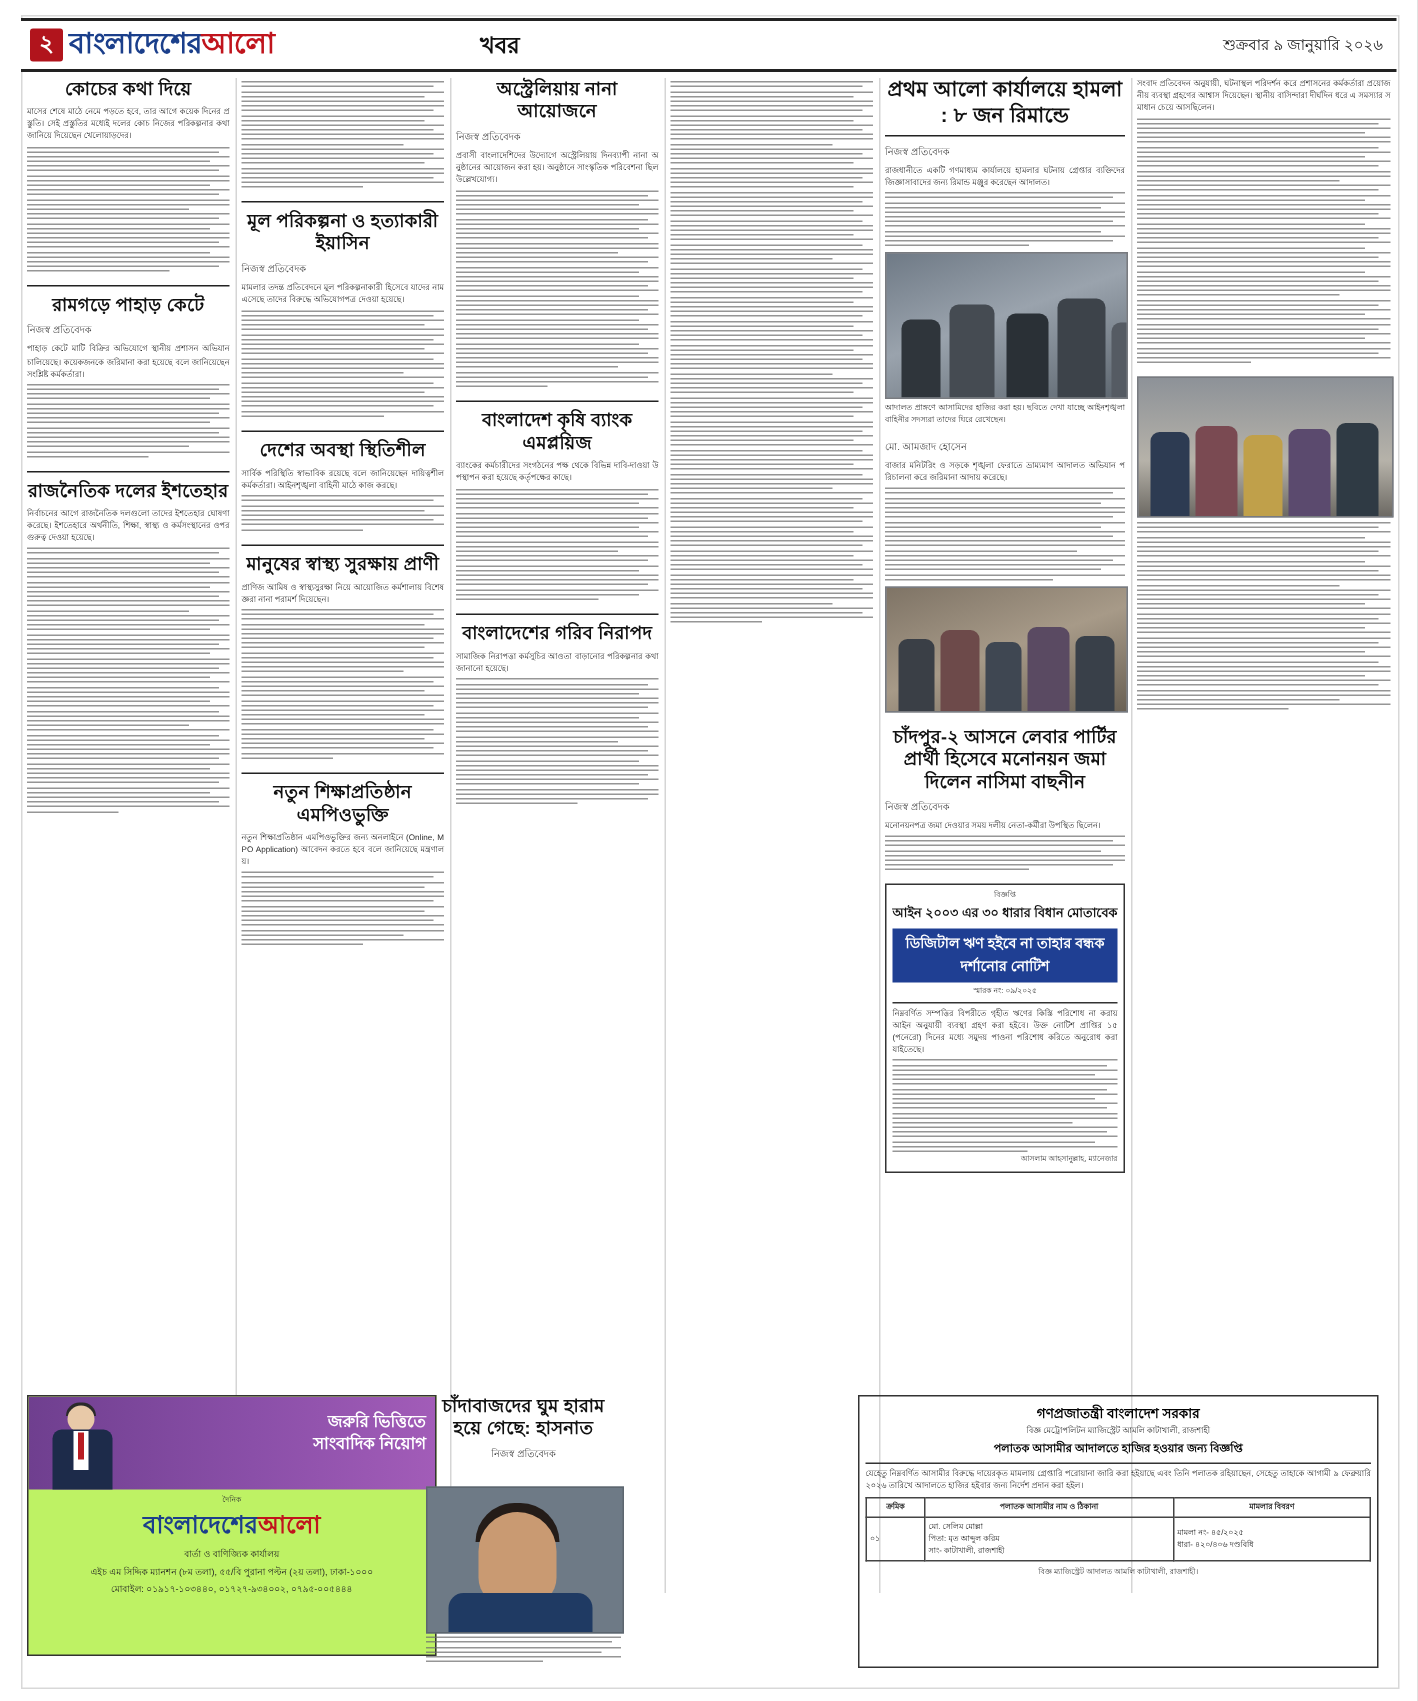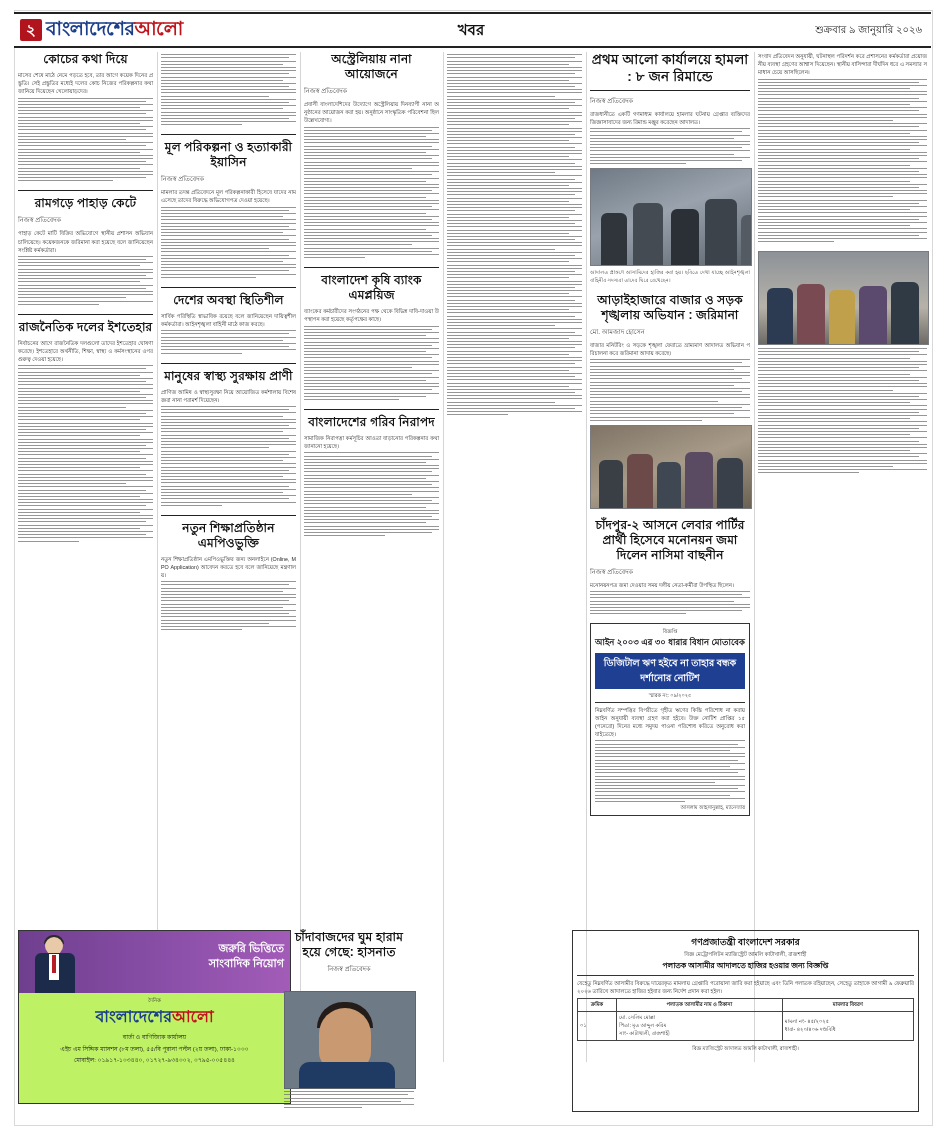--- a/index.html
+++ b/index.html
@@ -19,21 +19,21 @@
     border-top:2px solid #222;border-bottom:2px solid #222;background:#fff;
     display:flex;align-items:center;
   }
   .logo-box{display:flex;align-items:center;gap:4px;padding-left:6px;width:300px;}
   .logo-mark{
     width:22px;height:22px;background:#b1141c;color:#fff;font-size:15px;line-height:22px;
     text-align:center;font-weight:bold;border-radius:2px;
   }
   .logo-text{font-size:19px;font-weight:bold;color:#1b3f8b;letter-spacing:-.5px;}
   .logo-text .red{color:#c0141c;}
-  .masthead-center{flex:1;text-align:center;font-size:15px;font-weight:bold;color:#111;}
+  .masthead-center{flex:1;text-align:left;font-size:15px;font-weight:bold;color:#111;}
   .masthead-right{width:300px;text-align:right;padding-right:9px;font-size:10px;color:#222;}
 
   
   .cols{position:absolute;left:18px;top:52px;width:909px;height:1050px;}
   .col{position:absolute;top:0;}
   .c1{left:0;width:135px;}
   .c2{left:143px;width:135px;}
   .c3{left:286px;width:135px;}
   .c4{left:429px;width:135px;}
   .c5{left:572px;width:160px;}
@@ -685,21 +685,20 @@
           <div class="f1" style="left:10px;width:26px;height:52px;background:#2f353b"></div>
           <div class="f2" style="left:42px;width:30px;height:62px;background:#454b52"></div>
           <div class="f3" style="left:80px;width:28px;height:56px;background:#2a3036"></div>
           <div class="f4" style="left:114px;width:32px;height:66px;background:#3d434a"></div>
           <div class="f1" style="left:150px;width:26px;height:50px;background:#555b63"></div>
         </div>
         <div class="cap">আদালত প্রাঙ্গণে আসামিদের হাজির করা হয়। ছবিতে দেখা যাচ্ছে আইনশৃঙ্খলা বাহিনীর সদস্যরা তাদের ঘিরে রেখেছেন।</div>
       </div>
 
       <div class="block">
-        <h2 class="head">আড়াইহাজারে বাজার ও সড়ক শৃঙ্খলায় অভিযান : জরিমানা</h2>
         <div class="byline">মো. আমজাদ হোসেন</div>
         <div class="body">
             <p>বাজার মনিটরিং ও সড়কে শৃঙ্খলা ফেরাতে ভ্রাম্যমাণ আদালত অভিযান পরিচালনা করে জরিমানা আদায় করেছে।</p>
           </div>
         <div class="lines">
           <div class="ln s100"></div>
             <div class="ln s95"></div>
             <div class="ln s100"></div>
             <div class="ln s90"></div>
           <div class="ln s100"></div>

